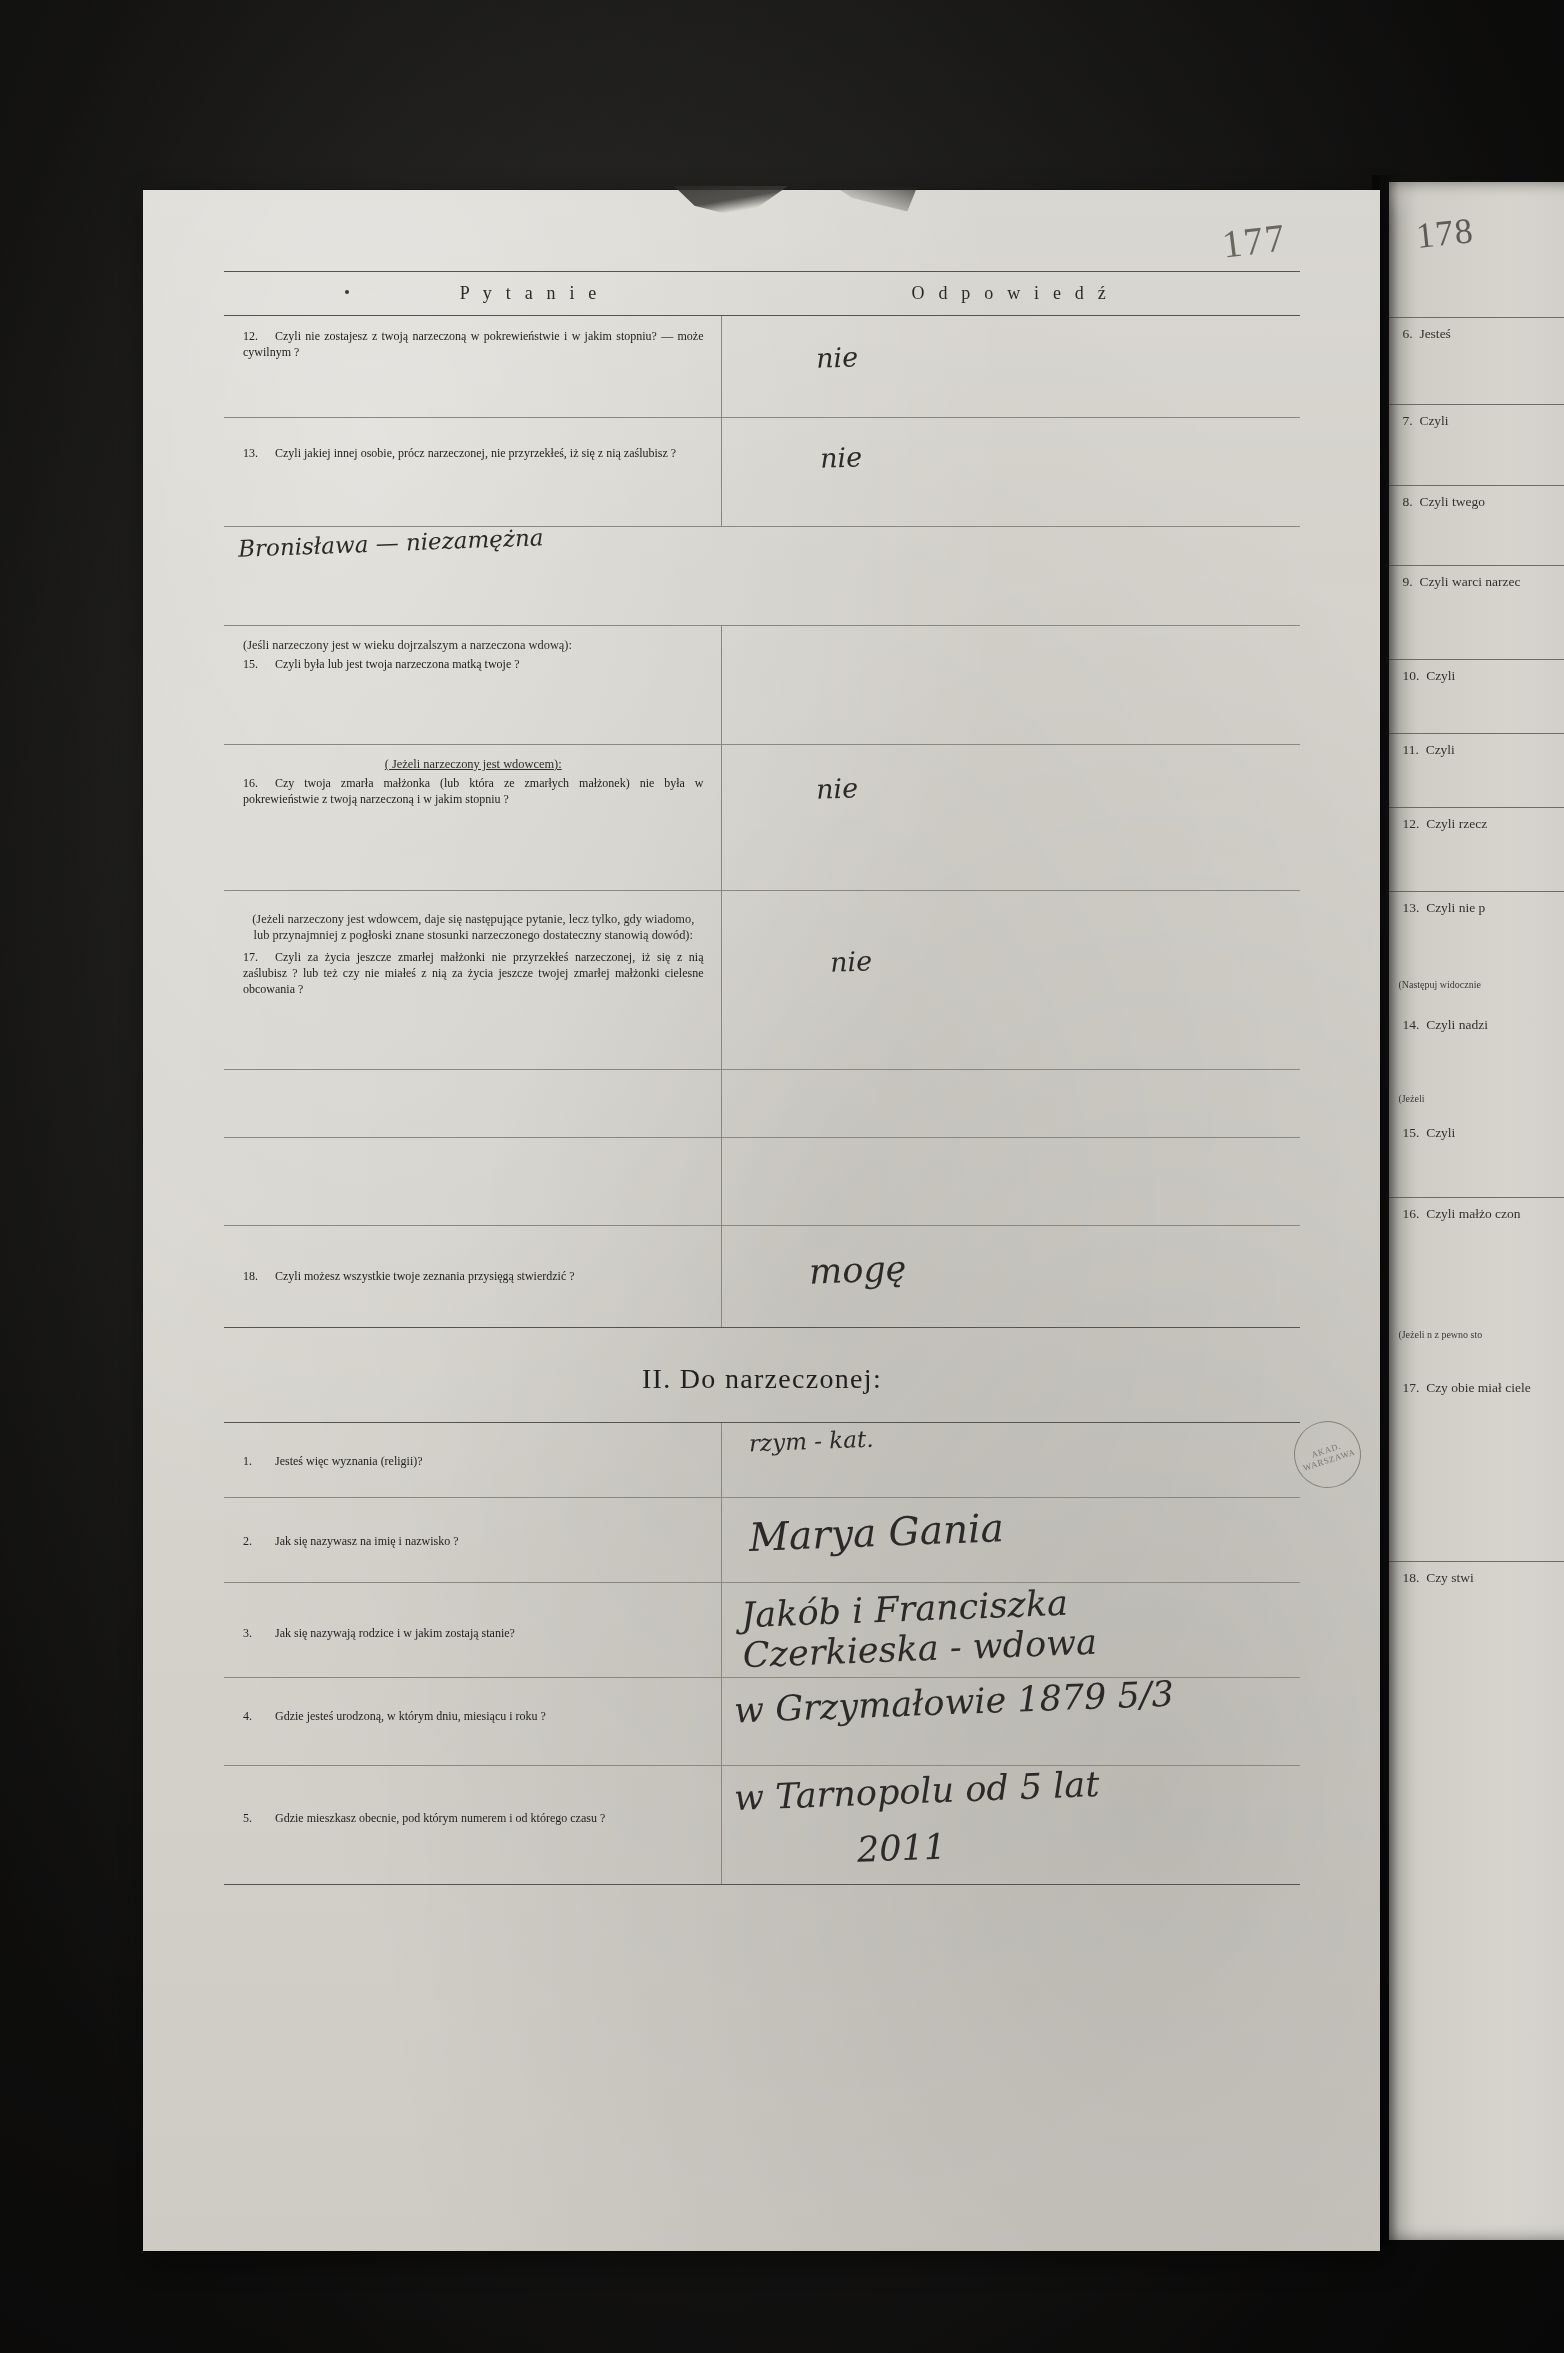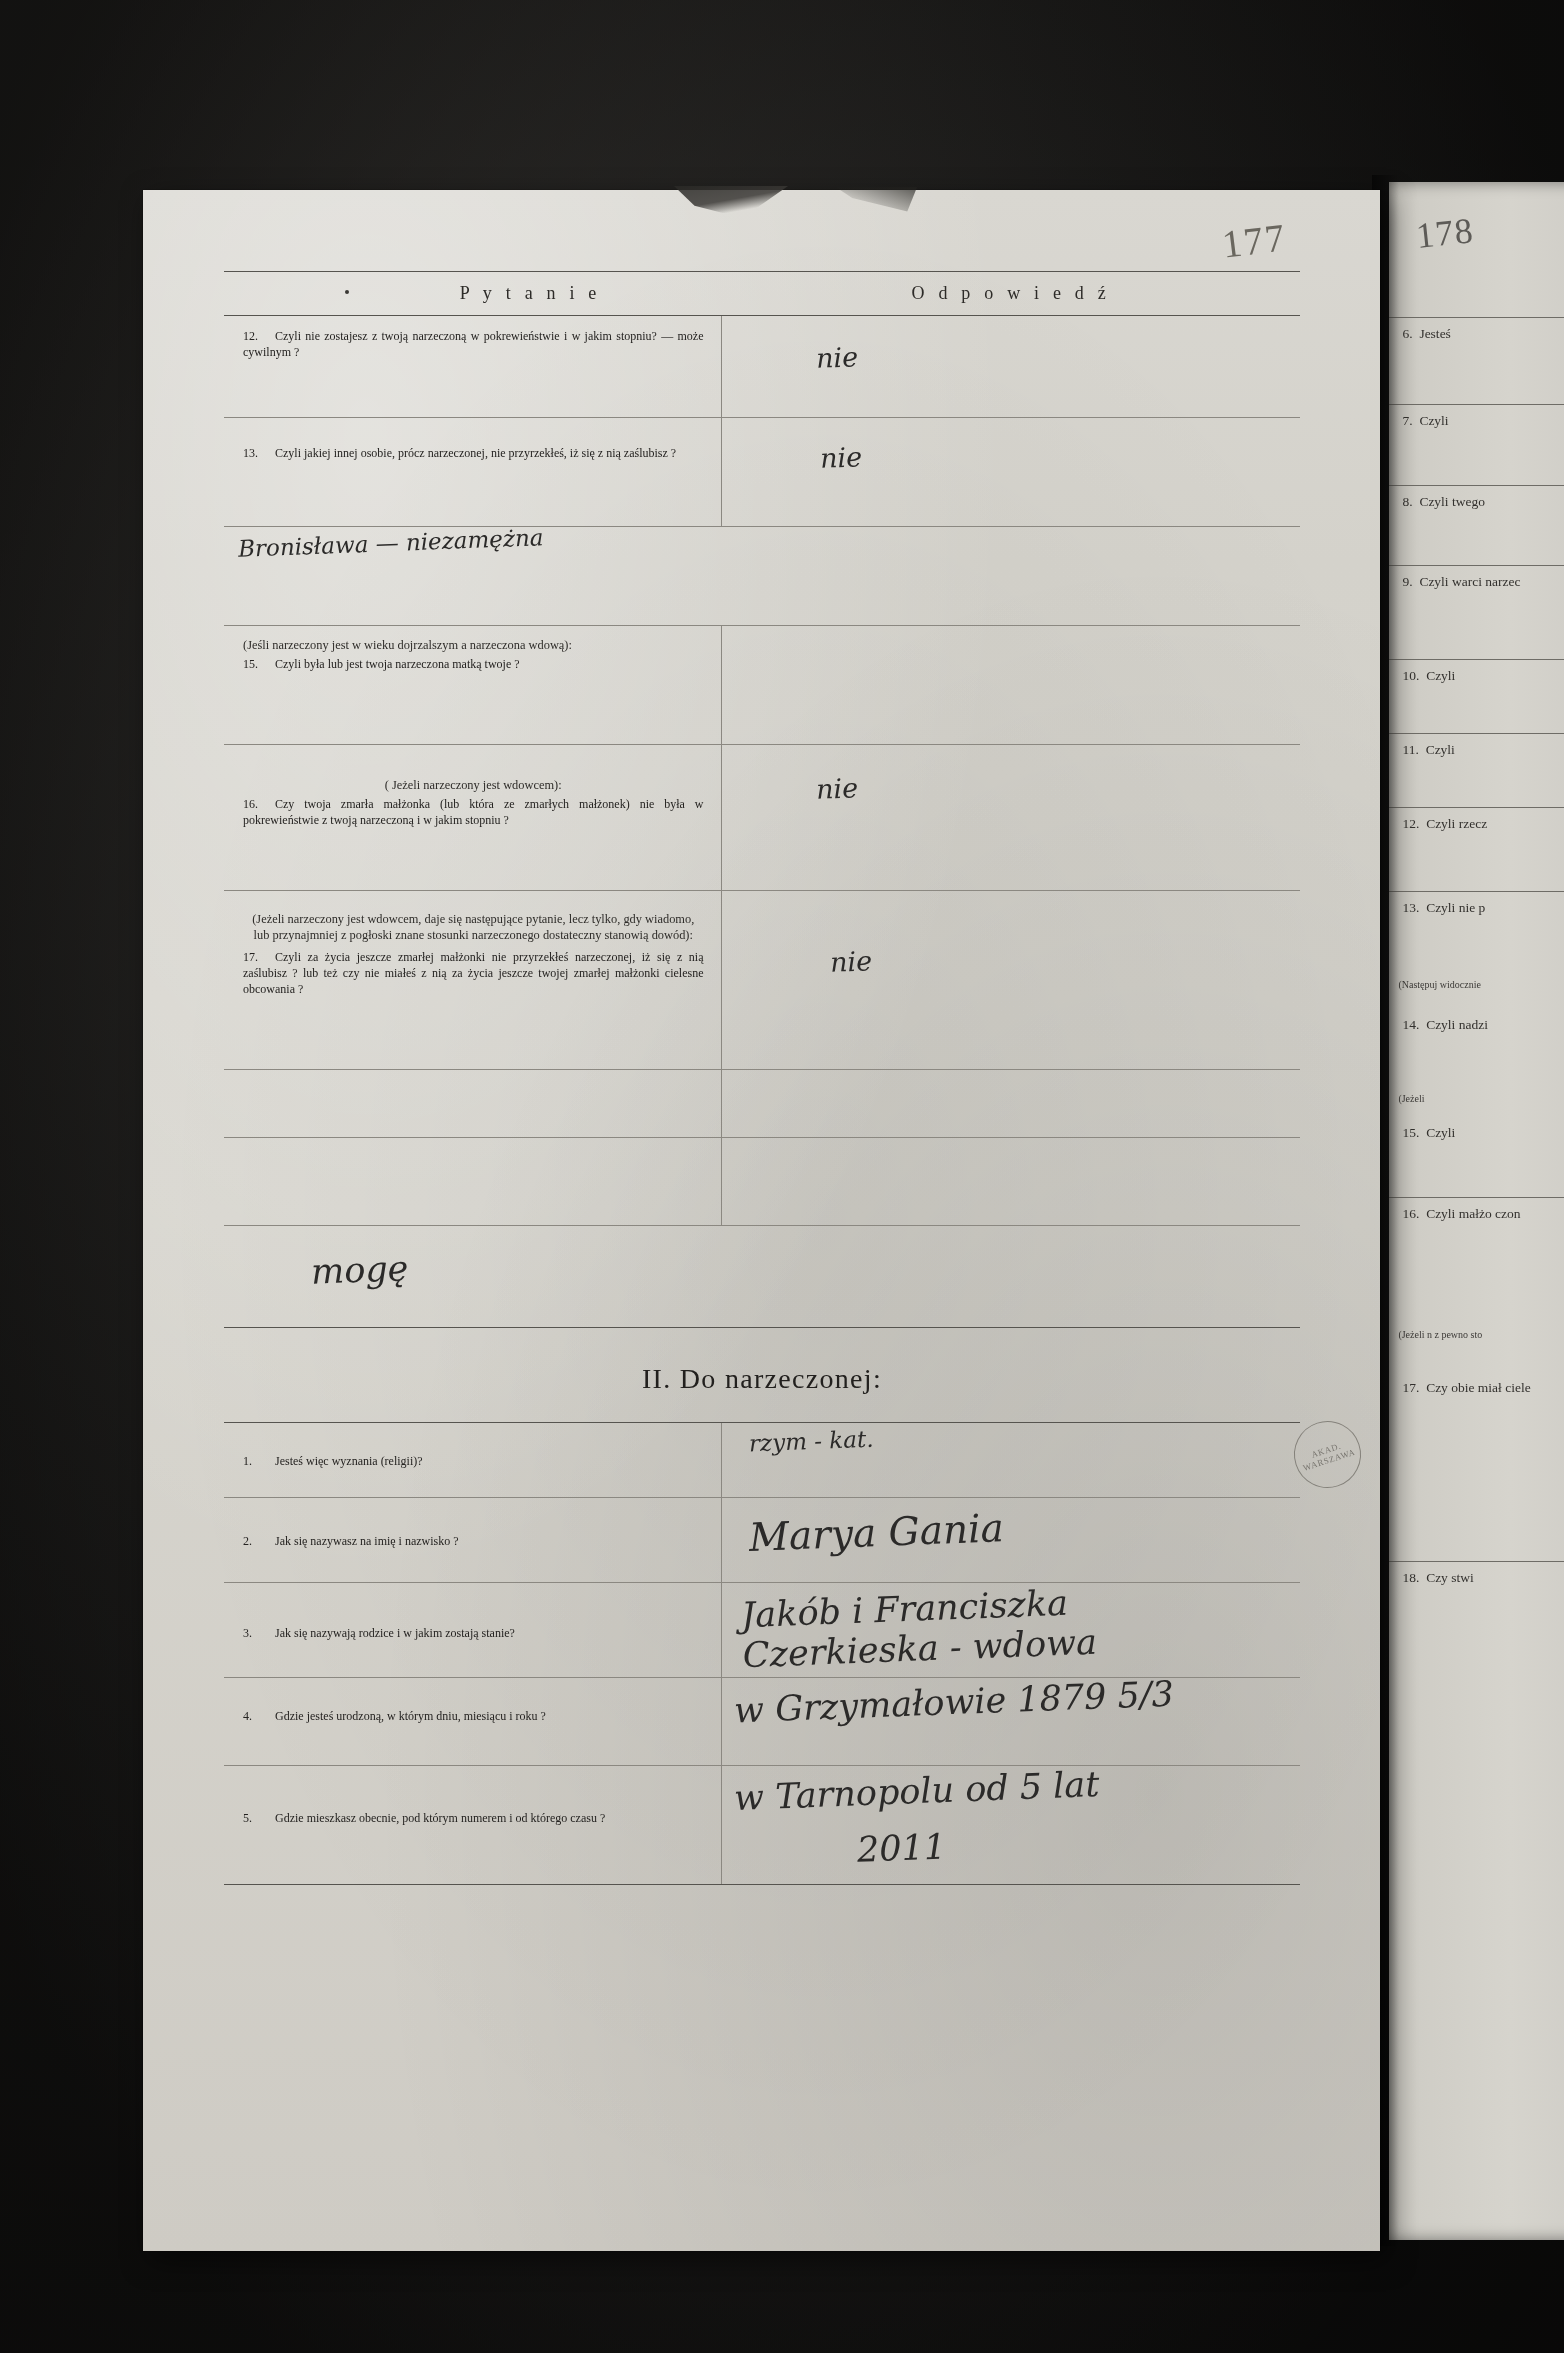--- a/index.html
+++ b/index.html
@@ -347,21 +347,21 @@
           <span class="num">15.</span><span>Czyli była lub jest twoja narzeczona matką twoje ?</span>
         </div>
       </div>
       <div class="a">
         <span class="hw md ans-pos" style="left:94px; top:27px;"></span>
       </div>
     </div>
 
     <div class="row" style="min-height:145px;">
       <div class="q">
-        <div class="note center" style="margin-top:21px;">( Jeżeli narzeczony jest wdowcem):</div>
+        <div class="note center" style="margin-top:0;text-decoration:underline;">( Jeżeli narzeczony jest wdowcem):</div>
         <div class="qtext">
           <span class="num">16.</span><span>Czy twoja zmarła małżonka (lub która ze zmarłych małżonek) nie była w pokrewieństwie z twoją narzeczoną i w jakim stopniu ?</span>
         </div>
       </div>
       <div class="a">
         <span class="hw md ans-pos" style="left:94px; top:28px;">nie</span>
       </div>
     </div>
 
     <div class="row" style="min-height:178px;">
@@ -379,20 +379,25 @@
     <div class="row" style="min-height:67px;">
       <div class="q"></div>
       <div class="a"></div>
     </div>
     <div class="row" style="min-height:87px;">
       <div class="q"></div>
       <div class="a"></div>
     </div>
 
     <div class="row thick" style="min-height:101px;">
+      <div class="q">
+        <div class="qtext" style="padding-top:30px;">
+          <span class="num">18.</span><span>Czyli możesz wszystkie twoje zeznania przysięgą stwierdzić ?</span>
+        </div>
+      </div>
       <div class="a">
         <span class="hw lg ans-pos" style="left:87px; top:24px;">mogę</span>
       </div>
     </div>
 
     <div class="section-head">II. Do narzeczonej:</div>
 
     <div class="rule"></div>
 
     <div class="row" style="min-height:74px;">

